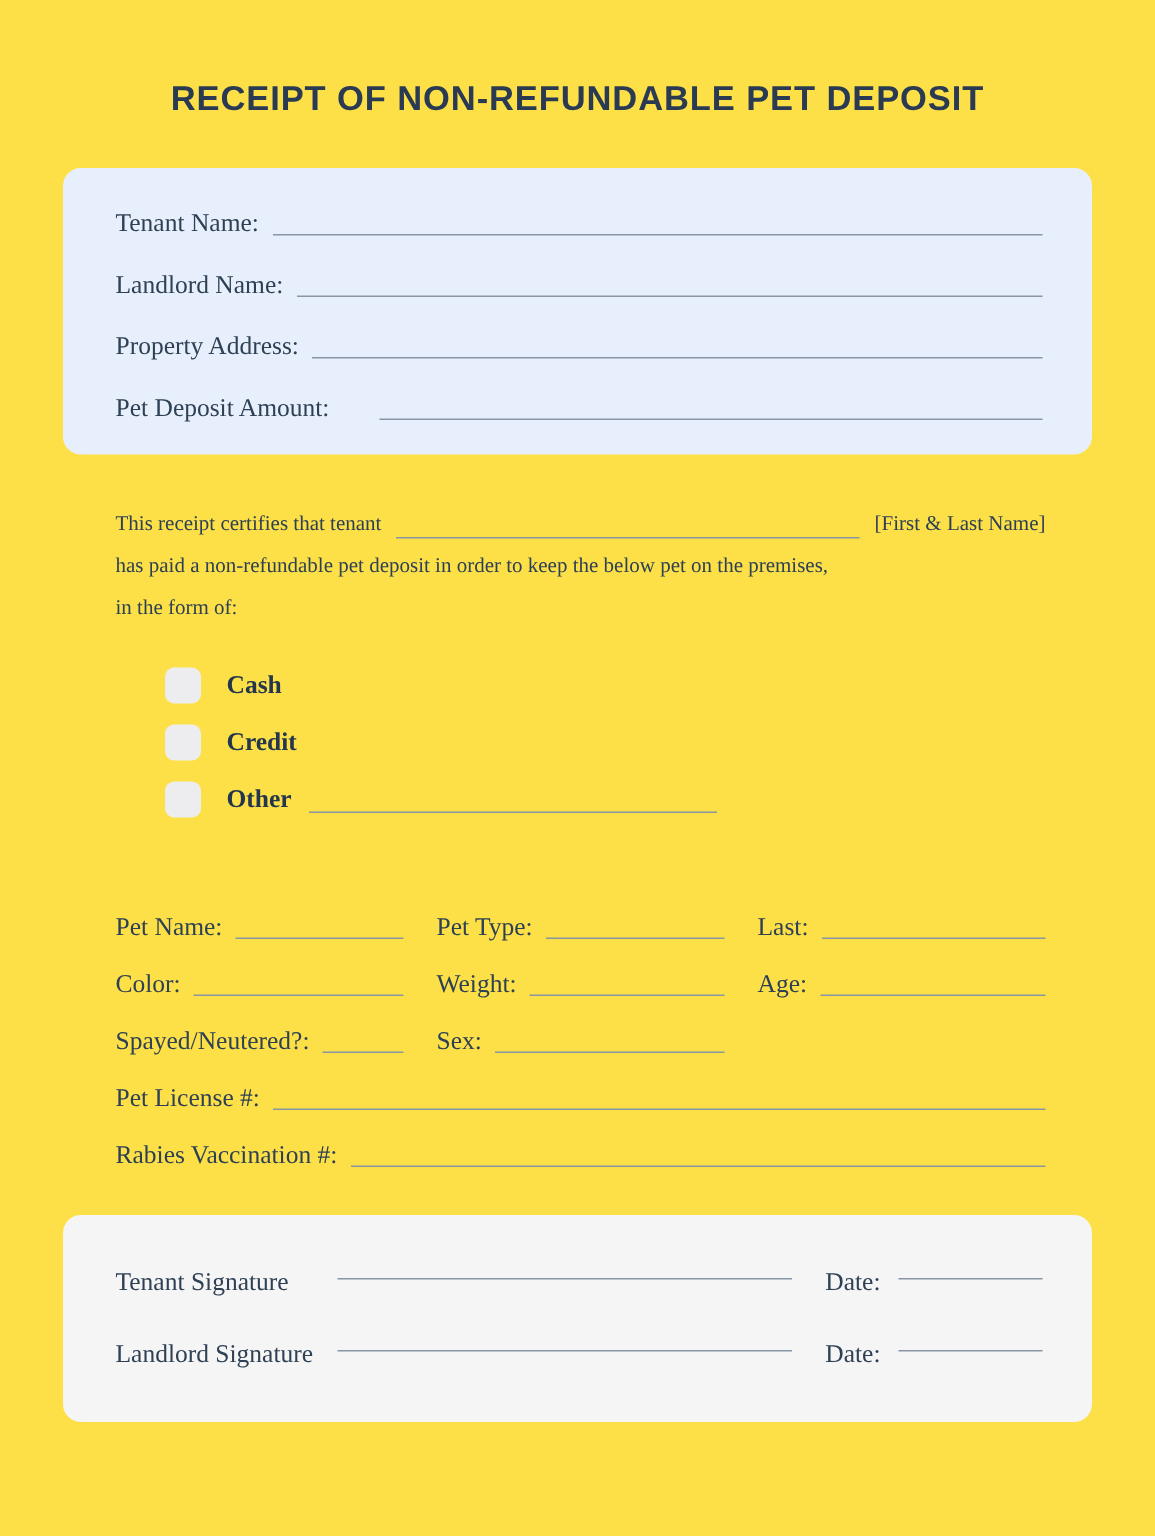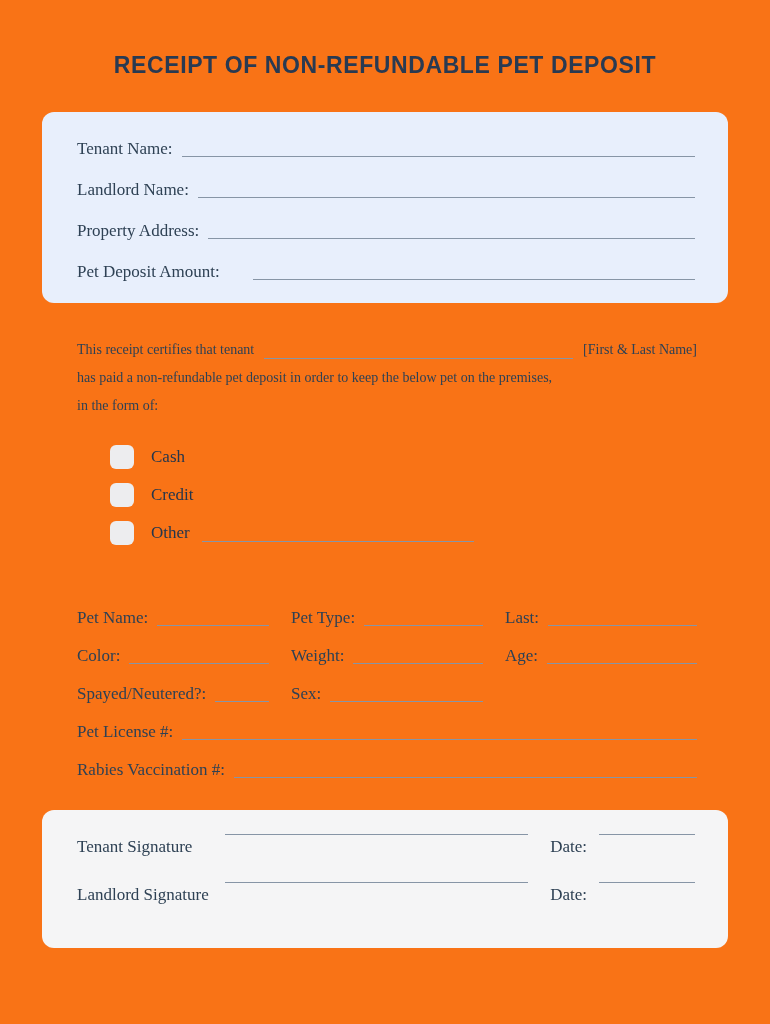--- a/index.html
+++ b/index.html
@@ -6,21 +6,21 @@
     margin: 0;
     padding: 0;
     background: #ffffff;
     width: 770px;
     height: 1024px;
     overflow: hidden;
   }
   .page {
     width: 770px;
     height: 1024px;
-    background: #f97316;
+    background: #fde047;
     font-family: "Liberation Serif", "DejaVu Serif", serif;
     color: #2e4154;
     box-sizing: border-box;
   }
   .doc-title {
     padding-top: 52px;
     text-align: center;
     font-family: "Liberation Sans", "DejaVu Sans", sans-serif;
     font-weight: 700;
     font-size: 23px;
@@ -79,42 +79,42 @@
   }
   .checkbox {
     width: 24px;
     height: 24px;
     border-radius: 6px;
     background: #ededef;
     flex: 0 0 auto;
   }
   .option-label {
     margin-left: 17px;
-    font-weight: 400;
+    font-weight: 700;
     color: #24364d;
     line-height: 24px;
   }
   .option-line {
     width: 272px;
     border-bottom: 1.5px solid #8795a6;
     margin-left: 12px;
     align-self: flex-end;
     margin-bottom: 10px;
   }
   .pet-grid {
     margin: 40px 73px 0 77px;
     display: grid;
     grid-template-columns: 1fr 1fr 1fr;
     column-gap: 22px;
   }
   .pet-grid .field-row, .full-rows .field-row { height: 38px; }
   .full-rows { margin: 0 73px 0 77px; }
   .sig-row {
     display: flex;
-    align-items: flex-start;
+    align-items: center;
     font-size: 17px;
     line-height: 25px;
     height: 40px;
   }
   .sig-row + .sig-row { margin-top: 8px; }
   .sig-label { width: 148px; flex: 0 0 auto; }
   .sig-line {
     flex: 1;
     border-bottom: 1.5px solid #8795a6;
     margin-bottom: 4px;

